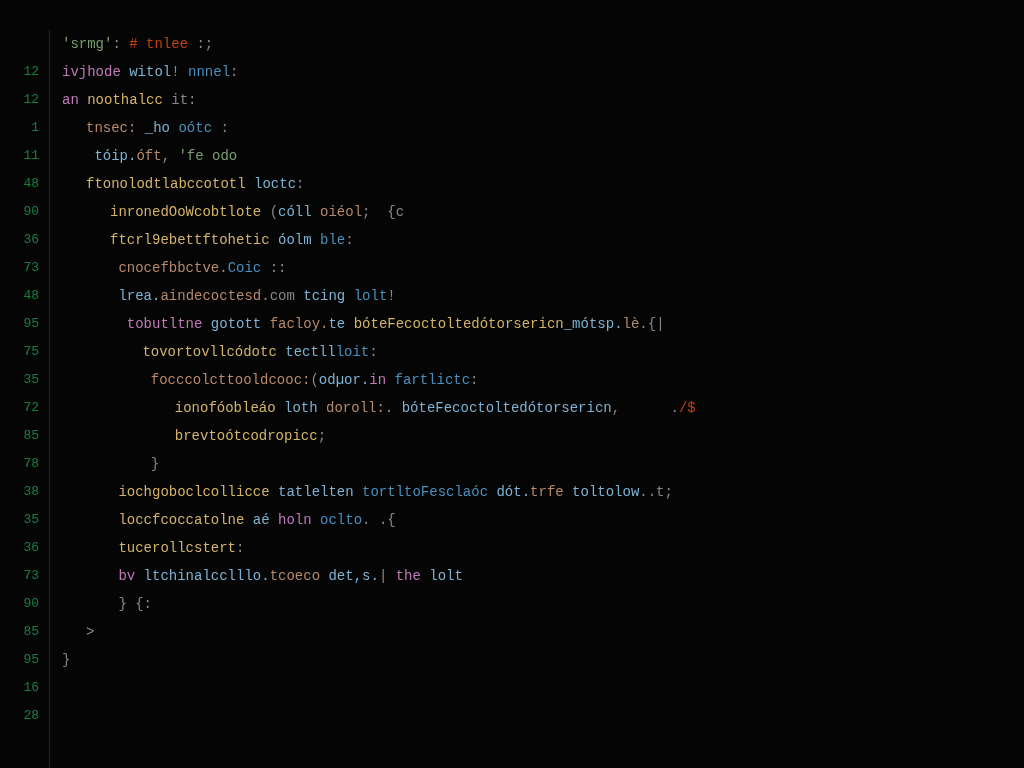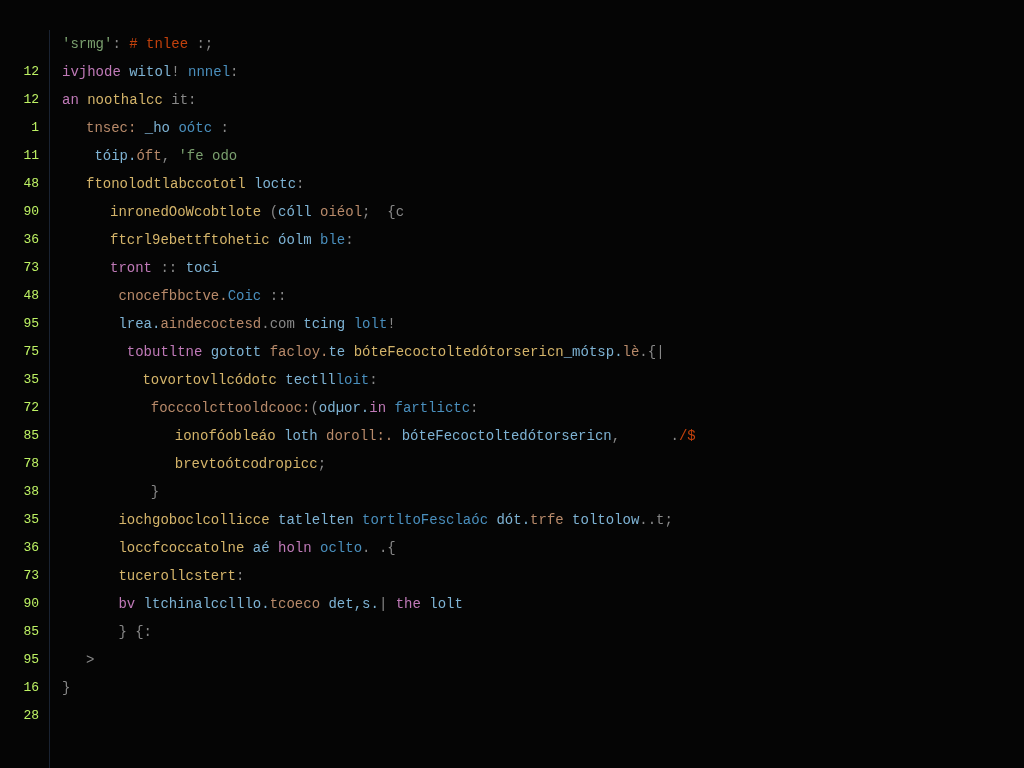--- a/index.html
+++ b/index.html
@@ -14,21 +14,21 @@
     }
     .editor {
       display: flex;
       height: 100%;
       padding-top: 30px;
     }
     .gutter {
       width: 50px;
       text-align: right;
       padding-right: 10px;
-      color: #bef264;
+      color: #15803d;
       user-select: none;
       border-right: 1px solid #1a2332;
       flex-shrink: 0;
     }
     .gutter .ln {
       height: 28px;
       line-height: 28px;
       font-size: 13px;
     }
     .code-area {
@@ -86,21 +86,20 @@
     </div>
   <div class="code-area">
       <div class="code-line ind0"><span class="tk-string">'srmg'</span><span class="tk-punct">: </span><span class="tk-comment"># tnlee</span><span class="tk-punct"> :;</span></div>
       <div class="code-line ind0"><span class="tk-keyword">ivjhode </span><span class="tk-var">witol</span><span class="tk-punct">! </span><span class="tk-type">nnnel</span><span class="tk-punct">:</span></div>
       <div class="code-line ind0"><span class="tk-keyword">an </span><span class="tk-func">noothalcc</span><span class="tk-punct"> it:</span></div>
       <div class="code-line ind1"><span class="tk-prop">tnsec: </span><span class="tk-var">_ho </span><span class="tk-type">oótc</span><span class="tk-punct"> :</span></div>
       <div class="code-line ind1"><span class="tk-var"> tóip.</span><span class="tk-prop">óft</span><span class="tk-punct">, </span><span class="tk-string">'fe odo</span></div>
       <div class="code-line ind1"><span class="tk-func">ftonolodtlabccototl </span><span class="tk-var">loctc</span><span class="tk-punct">:</span></div>
       <div class="code-line ind2"><span class="tk-func">inronedOoWcobtlote </span><span class="tk-punct">(</span><span class="tk-var">cóll </span><span class="tk-prop">oiéol</span><span class="tk-punct">;  {c</span></div>
       <div class="code-line ind2"><span class="tk-func">ftcrl9ebettftohetic </span><span class="tk-var">óolm </span><span class="tk-type">ble</span><span class="tk-punct">:</span></div>
-      <div class="code-line ind2"><span class="tk-keyword">tront </span><span class="tk-punct">:: </span><span class="tk-var">toci</span></div>
       <div class="code-line ind2"><span class="tk-prop"> cnocefbbctve.</span><span class="tk-type">Coic</span><span class="tk-punct"> ::</span></div>
       <div class="code-line ind2"><span class="tk-var"> lrea.</span><span class="tk-prop">aindecoctesd</span><span class="tk-punct">.com </span><span class="tk-var">tcing </span><span class="tk-type">lolt</span><span class="tk-punct">!</span></div>
       <div class="code-line ind2"><span class="tk-keyword">  tobutltne </span><span class="tk-var">gotott </span><span class="tk-prop">facloy.</span><span class="tk-var">te </span><span class="tk-func">bóteFecoctoltedótorsericn</span><span class="tk-var">_mótsp.</span><span class="tk-prop">lè</span><span class="tk-punct">.{|</span></div>
       <div class="code-line ind3"><span class="tk-func"> tovortovllcódotc </span><span class="tk-var">tectll</span><span class="tk-type">loit</span><span class="tk-punct">:</span></div>
       <div class="code-line ind3"><span class="tk-prop">  focccolcttooldcooc:</span><span class="tk-punct">(</span><span class="tk-var">odµor.</span><span class="tk-keyword">in </span><span class="tk-type">fartlictc</span><span class="tk-punct">:</span></div>
       <div class="code-line ind4"><span class="tk-func">  ionofóobleáo </span><span class="tk-var">loth </span><span class="tk-prop">doroll:. </span><span class="tk-var">bóteFecoctoltedótorsericn</span><span class="tk-punct">,      .</span><span class="tk-comment">/$</span></div>
       <div class="code-line ind4"><span class="tk-func">  brevtoótcodropicc</span><span class="tk-punct">;</span></div>
       <div class="code-line ind3"><span class="tk-punct">  }</span></div>
       <div class="code-line ind2"><span class="tk-func"> iochgoboclcollicce </span><span class="tk-var">tatlelten </span><span class="tk-type">tortltoFesclaóc </span><span class="tk-var">dót.</span><span class="tk-prop">trfe </span><span class="tk-var">toltolow</span><span class="tk-punct">..t;</span></div>
       <div class="code-line ind2"><span class="tk-func"> loccfcoccatolne </span><span class="tk-var">aé </span><span class="tk-keyword">holn </span><span class="tk-type">oclto</span><span class="tk-punct">. .{</span></div>

